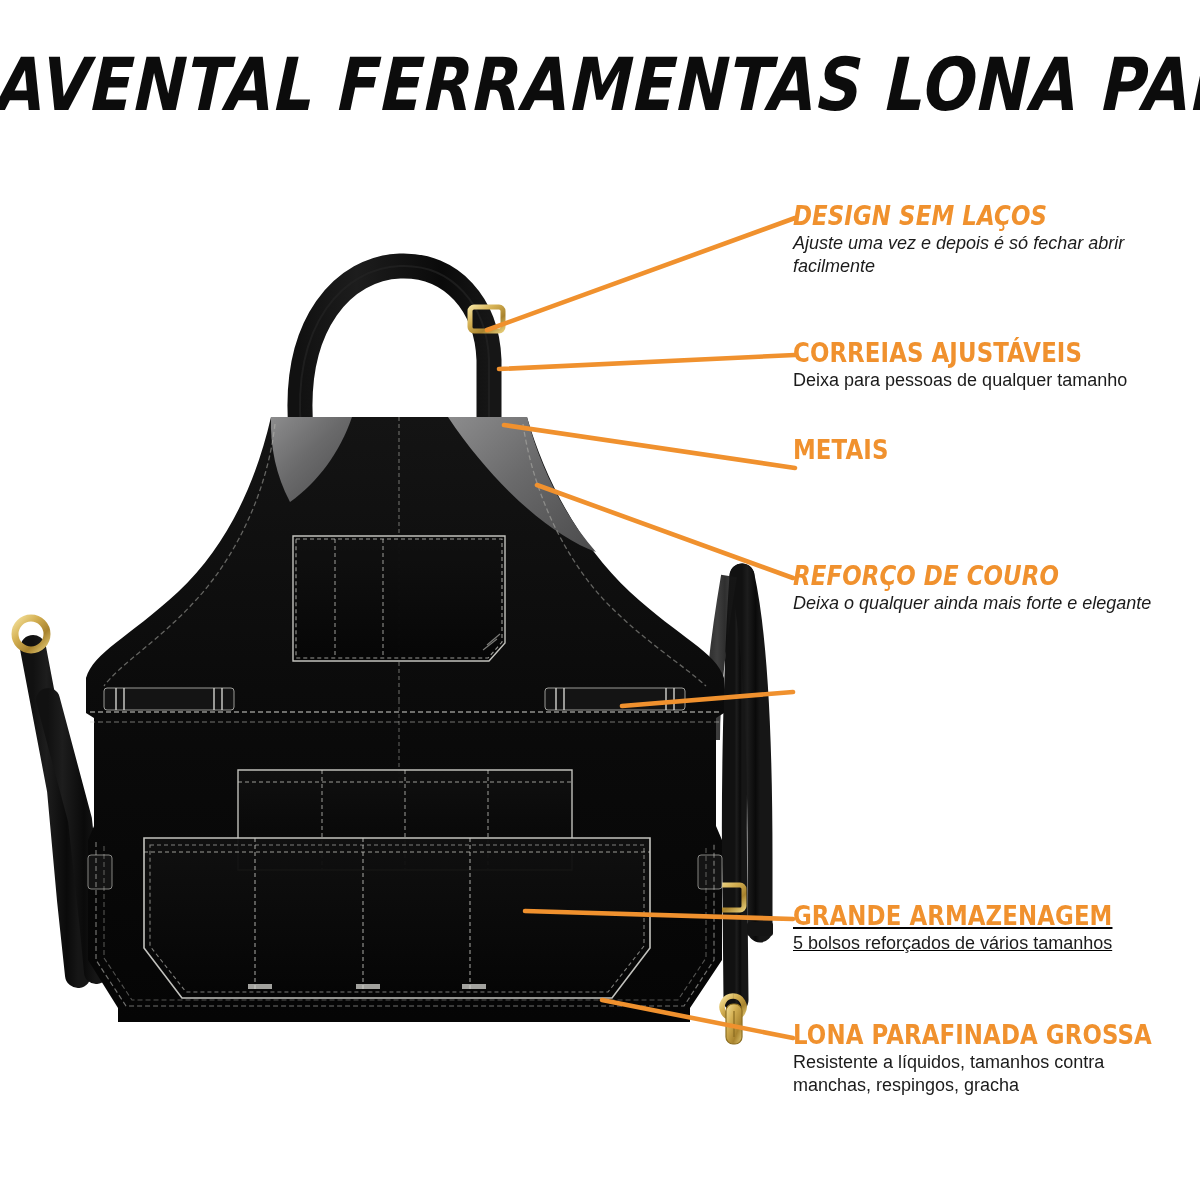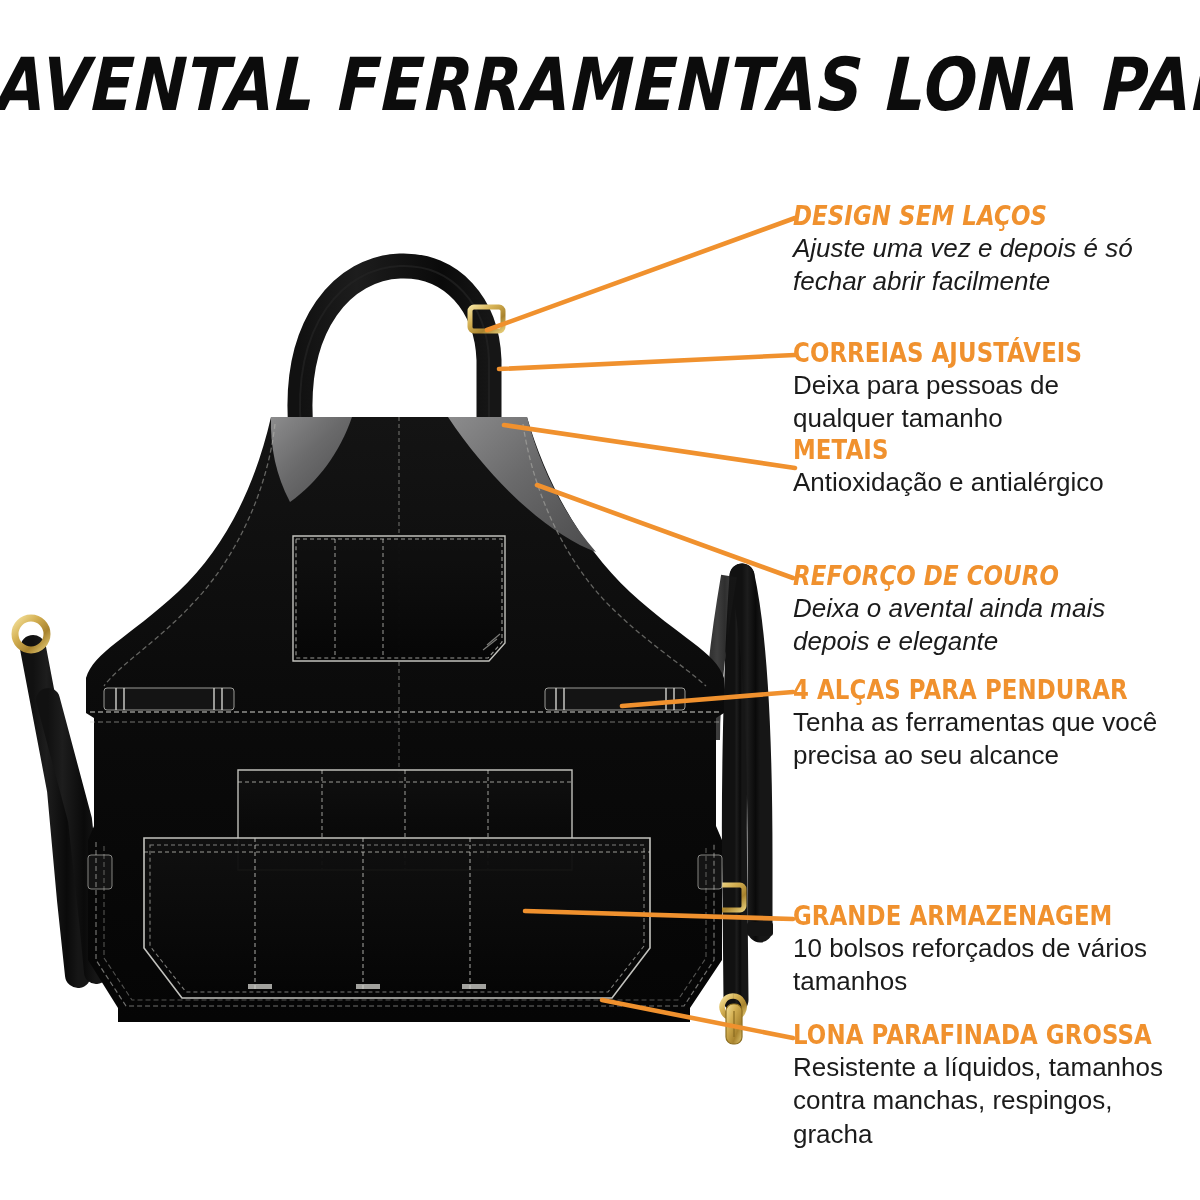--- a/index.html
+++ b/index.html
@@ -53,21 +53,21 @@
     color: #f0912e;
     text-transform: uppercase;
     white-space: nowrap;
     transform: scaleX(0.88);
     transform-origin: left center;
   }
   .callout p {
     margin: 0;
     font-family: "Liberation Sans", sans-serif;
     font-weight: 400;
-    font-size: 26px;
+    font-size: 18px;
     line-height: 1.28;
     color: #1b1b1b;
   }
 
   
   #art, #leaders {
     position: absolute;
     left: 0;
     top: 0;
     width: 1200px;
@@ -263,36 +263,31 @@
     <p>Ajuste uma vez e depois é só fechar abrir facilmente</p>
   </div>
 
   <div class="callout" style="left:793px; top:340px;">
     <h3>CORREIAS AJUSTÁVEIS</h3>
     <p>Deixa para pessoas de qualquer tamanho</p>
   </div>
 
   <div class="callout" style="left:793px; top:437px;">
     <h3>METAIS</h3>
-    <p>Antioxidação e antialérgico</p>
   </div>
 
   <div class="callout" style="left:793px; top:563px;font-style:italic;">
     <h3>REFORÇO DE COURO</h3>
-    <p>Deixa o avental ainda mais depois e elegante</p>
-  </div>
-
-  <div class="callout" style="left:793px; top:677px;">
-    <h3>4 ALÇAS PARA PENDURAR</h3>
-    <p>Tenha as ferramentas que você precisa ao seu alcance</p>
-  </div>
-
-  <div class="callout" style="left:793px; top:903px;">
+    <p>Deixa o qualquer ainda mais forte e elegante</p>
+  </div>
+
+
+  <div class="callout" style="left:793px; top:903px;text-decoration:underline;">
     <h3>GRANDE ARMAZENAGEM</h3>
-    <p>10 bolsos reforçados de vários tamanhos</p>
+    <p>5 bolsos reforçados de vários tamanhos</p>
   </div>
 
   <div class="callout" style="left:793px; top:1022px; width:380px;">
     <h3>LONA PARAFINADA GROSSA</h3>
     <p>Resistente a líquidos, tamanhos contra manchas, respingos, gracha</p>
   </div>
 
 </div>
 
 </body></html>

